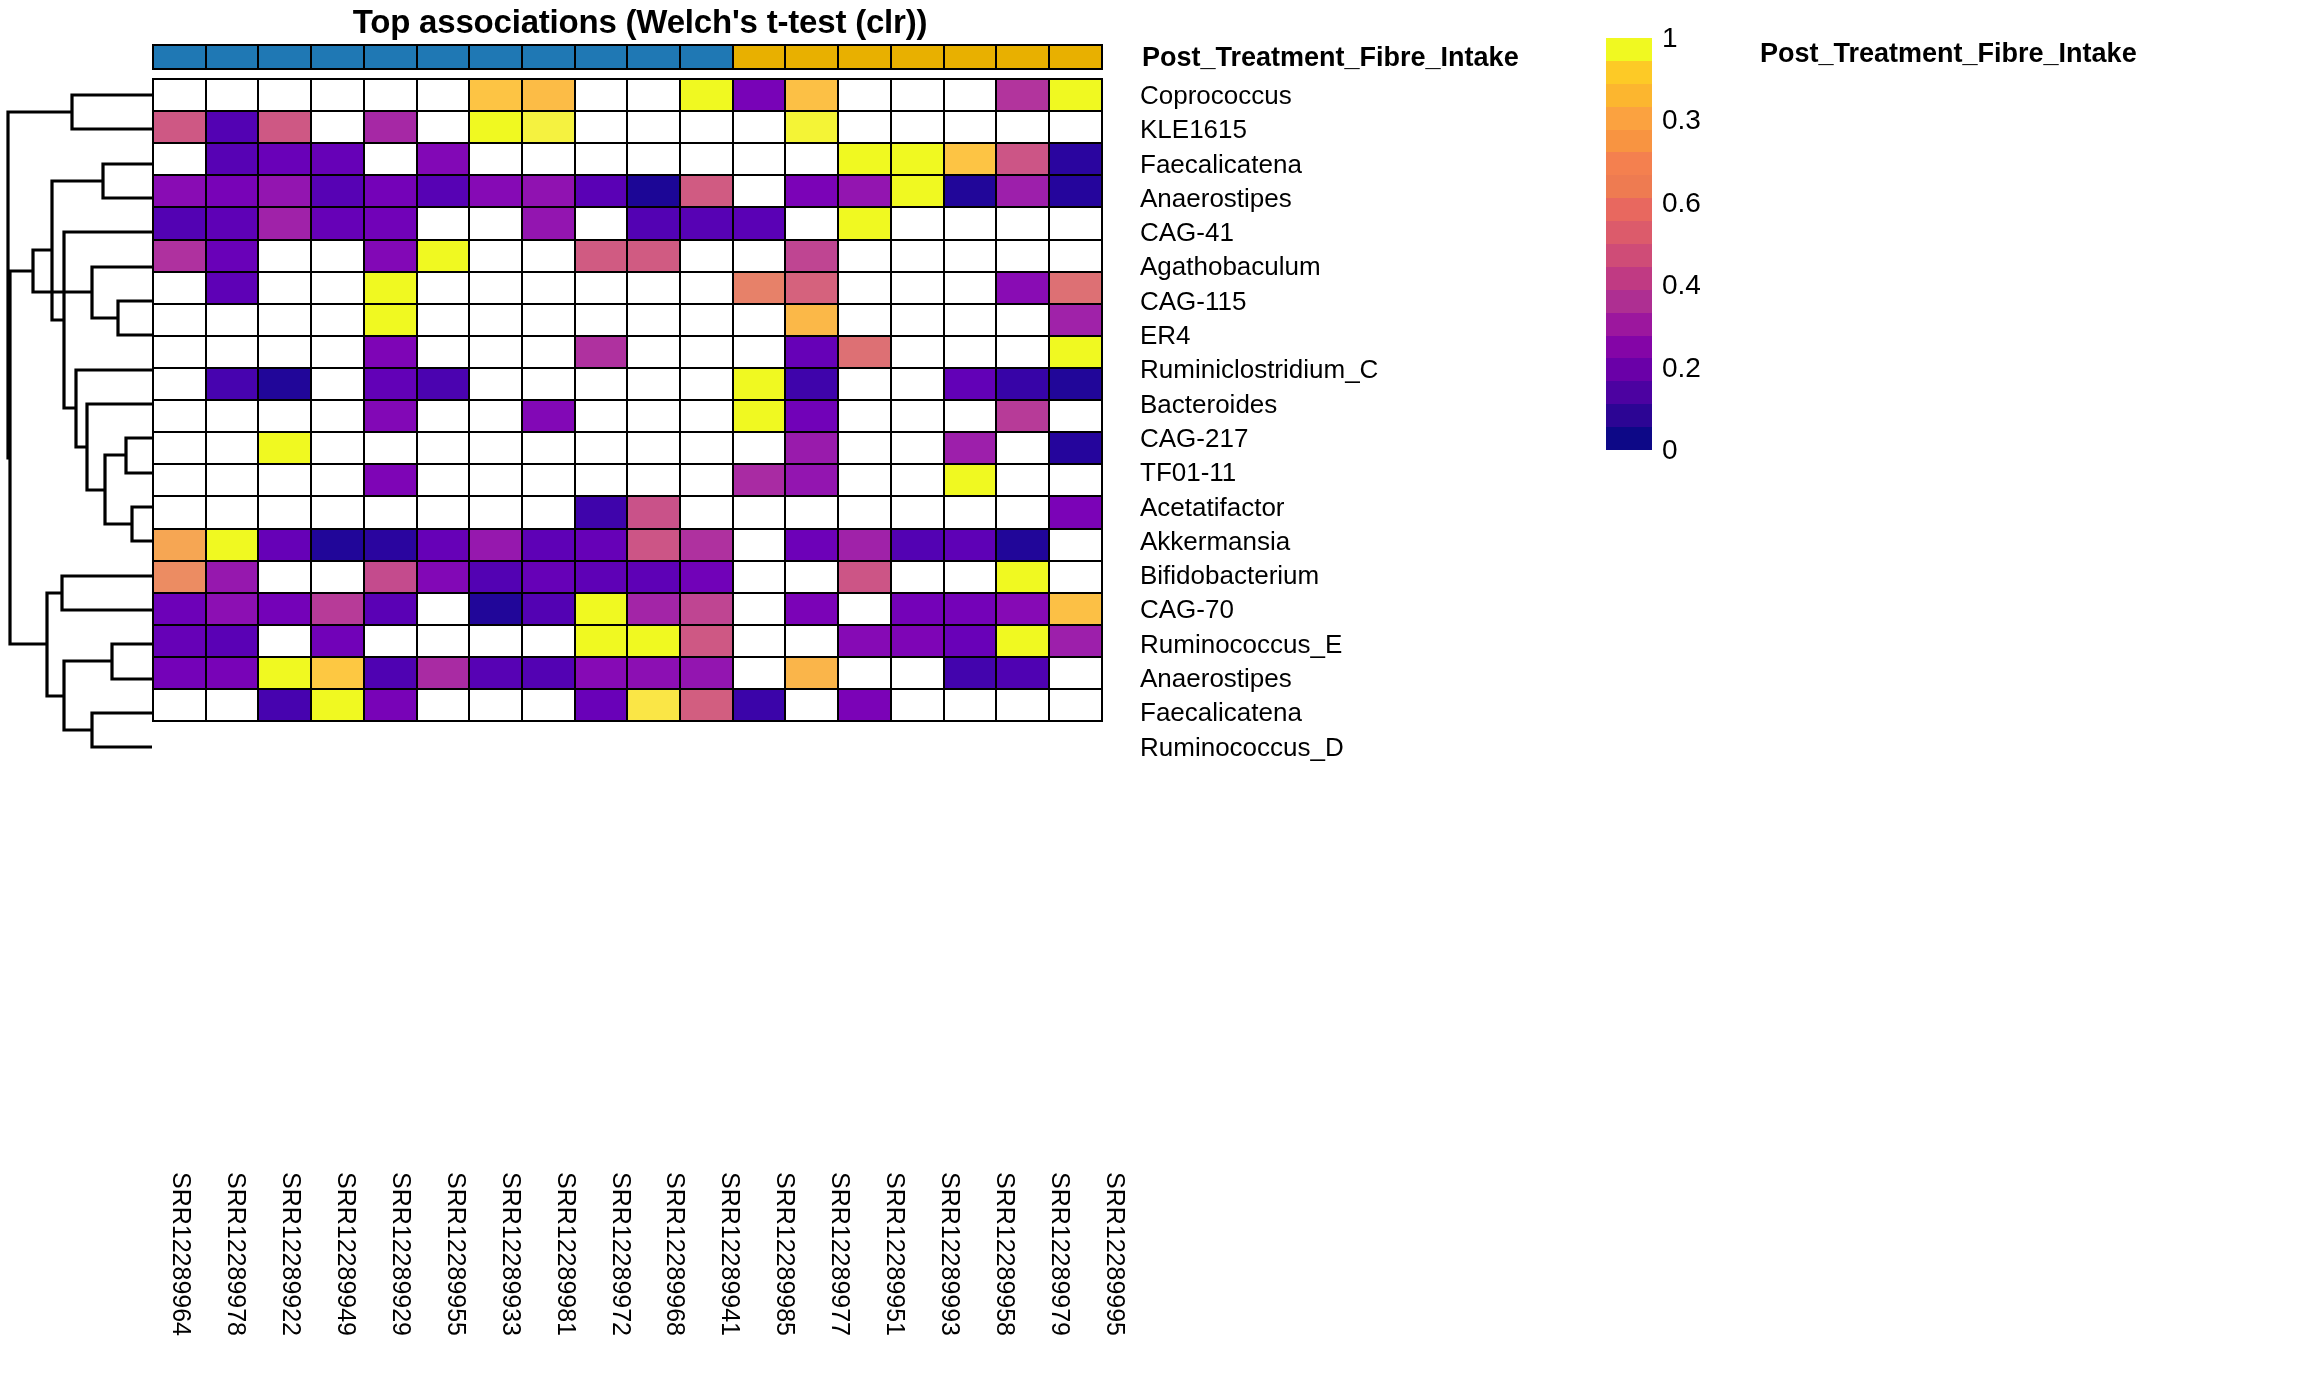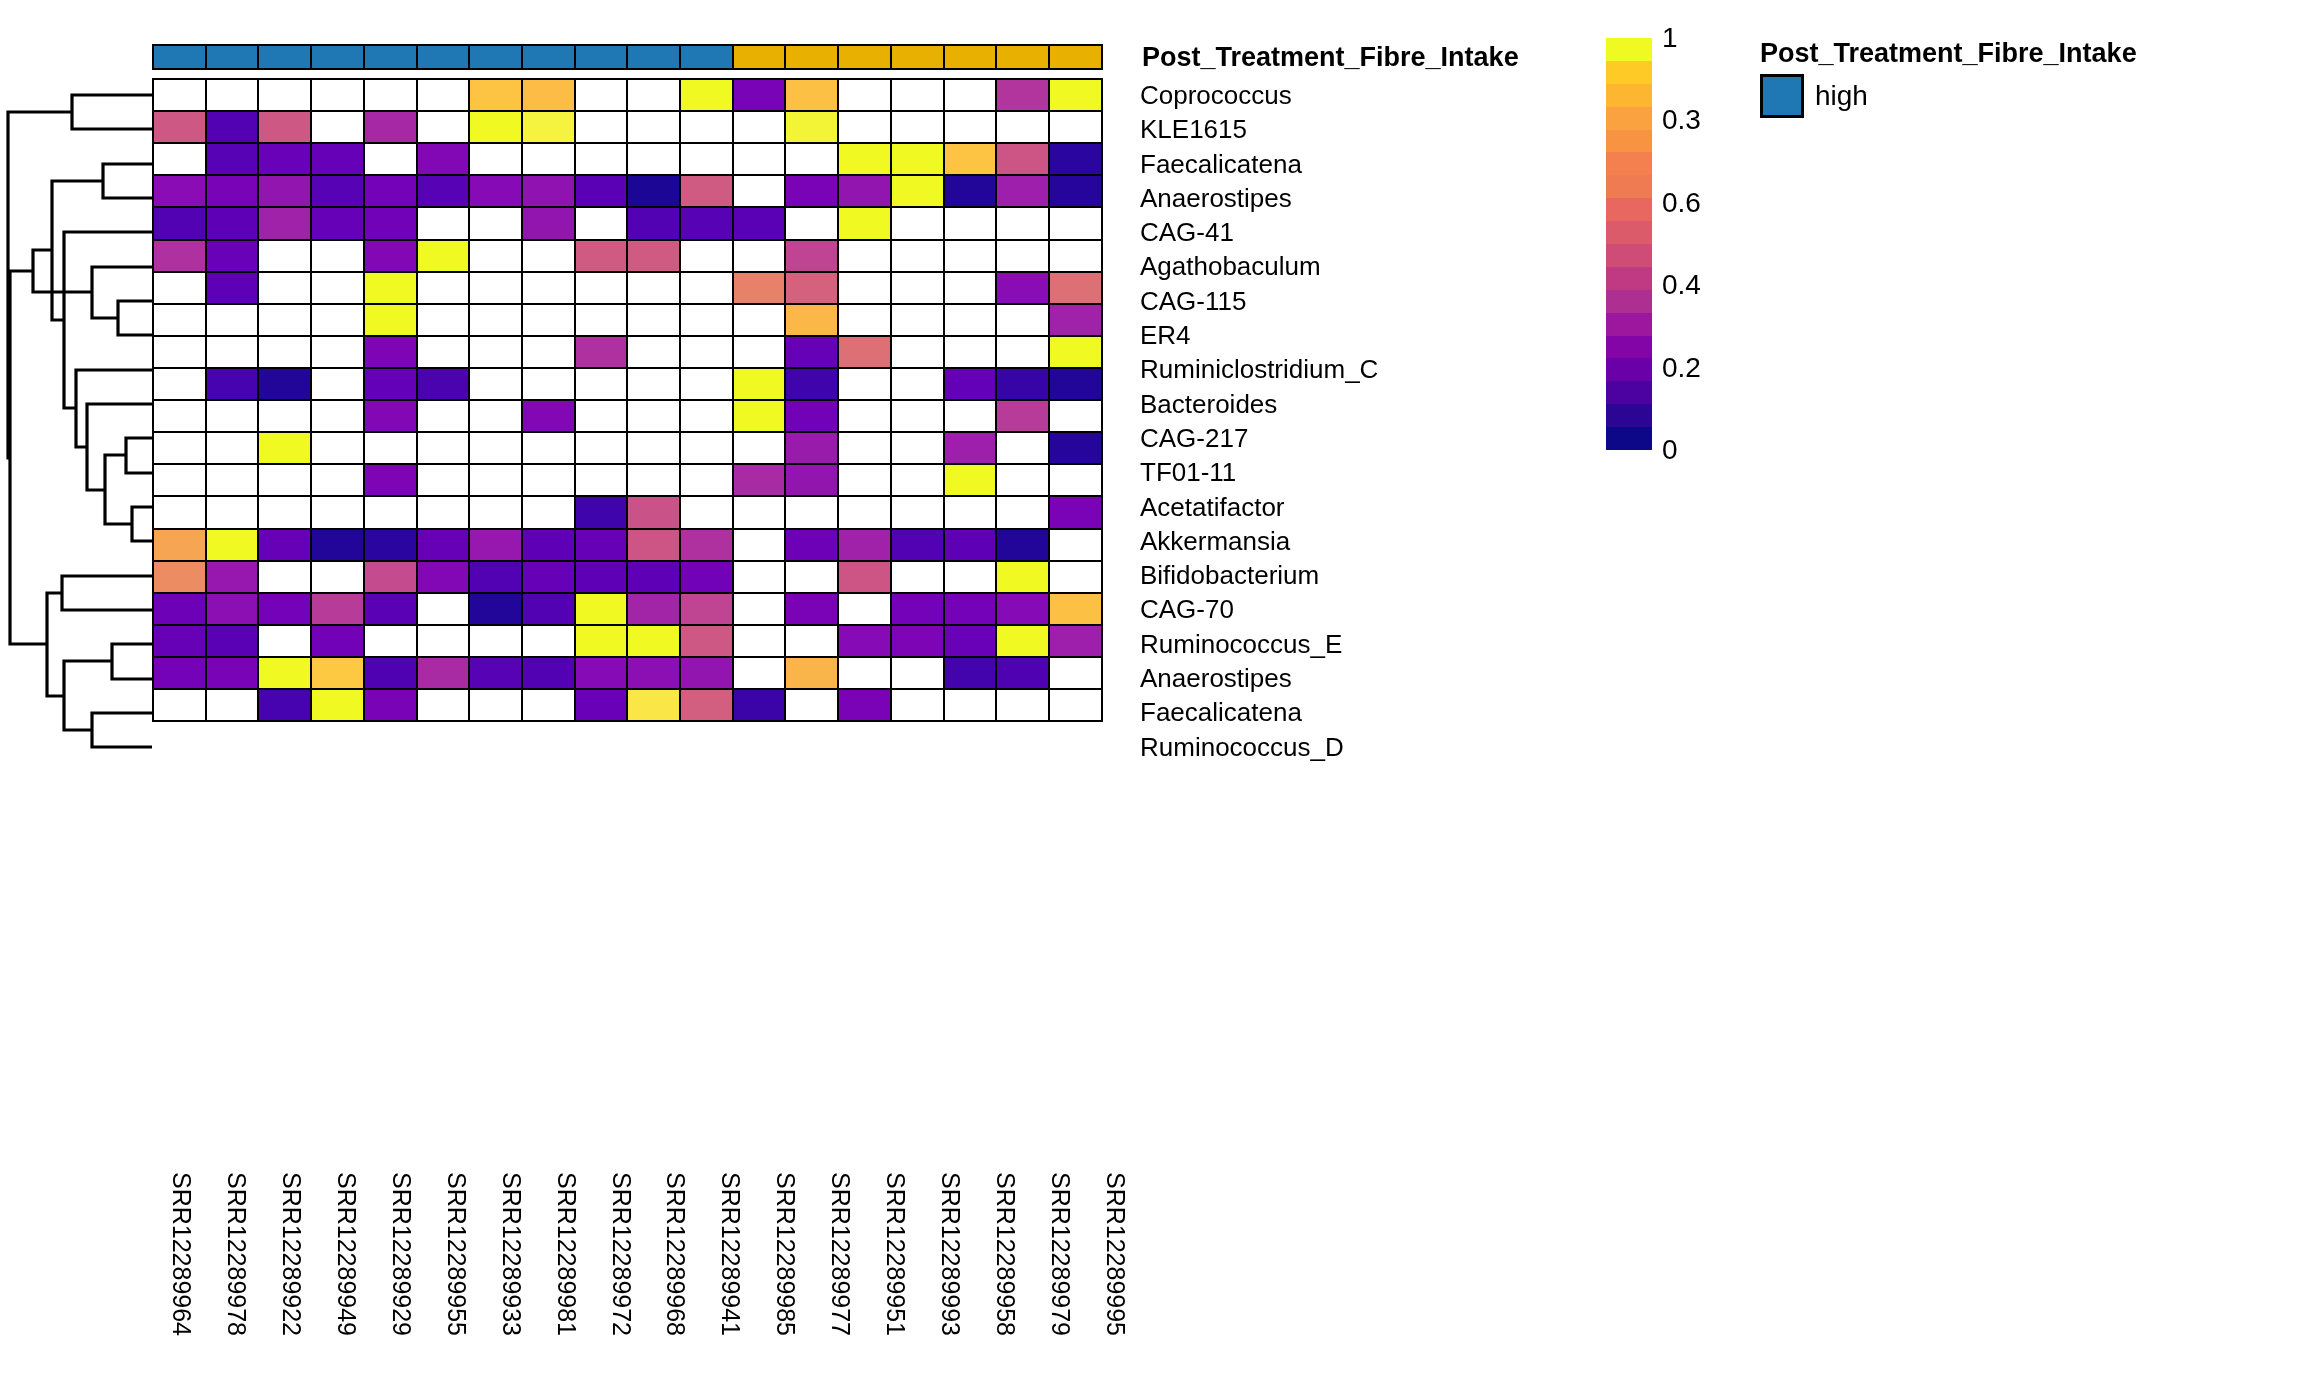--- a/index.html
+++ b/index.html
@@ -61,20 +61,21 @@
   #legend .lrow{display:flex;align-items:center;height:44px;}
   #legend .lswatch{width:44px;height:44px;box-sizing:border-box;
                    border:3px solid #000;margin-right:-3px;}
   #legend .llabel{font-size:28px;margin-left:14px;white-space:nowrap;}
 </style>
 </head>
 <body>
 
 <div id="stage">
 
+  <div id="title">Top associations (Welch's t-test (clr))</div>
 
   <svg id="dendro" viewBox="0 0 152 1090" preserveAspectRatio="none">
     <g fill="none" stroke="#000" stroke-width="3.2" vector-effect="non-scaling-stroke">
 
       <path d="M152,17 L72,17 L72,51 L152,51"></path>
 
       <path d="M152,223 L118,223 L118,257 L152,257"></path>
 
       <path d="M152,189 L92,189 L92,240 L118,240"></path>
 
@@ -643,20 +644,16 @@
       <div class="cbtick" style="top: 68.4px;">0.3</div>
       <div class="cbtick" style="top: 150.8px;">0.6</div>
       <div class="cbtick" style="top: 233.2px;">0.4</div>
       <div class="cbtick" style="top: 315.6px;">0.2</div>
       <div class="cbtick" style="top: 398px;">0</div>
     </div>
 
   <div id="legend">
     <div class="ltitle">Post_Treatment_Fibre_Intake</div>
     <div id="legend-body">
-        <div class="lrow">
-          <div class="lswatch" style="background: rgb(31, 120, 180);"></div>
-          <div class="llabel">high</div>
-        </div>
       </div>
   </div>
 
 </div>
 
 </body></html>

